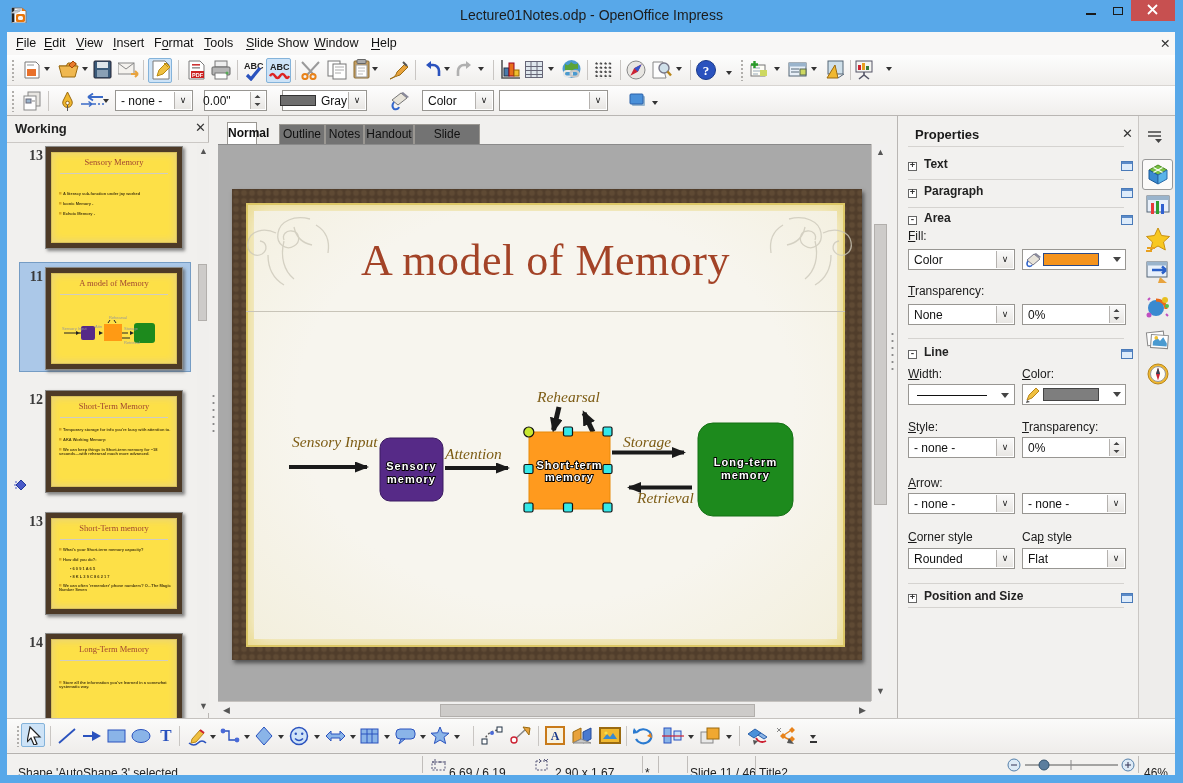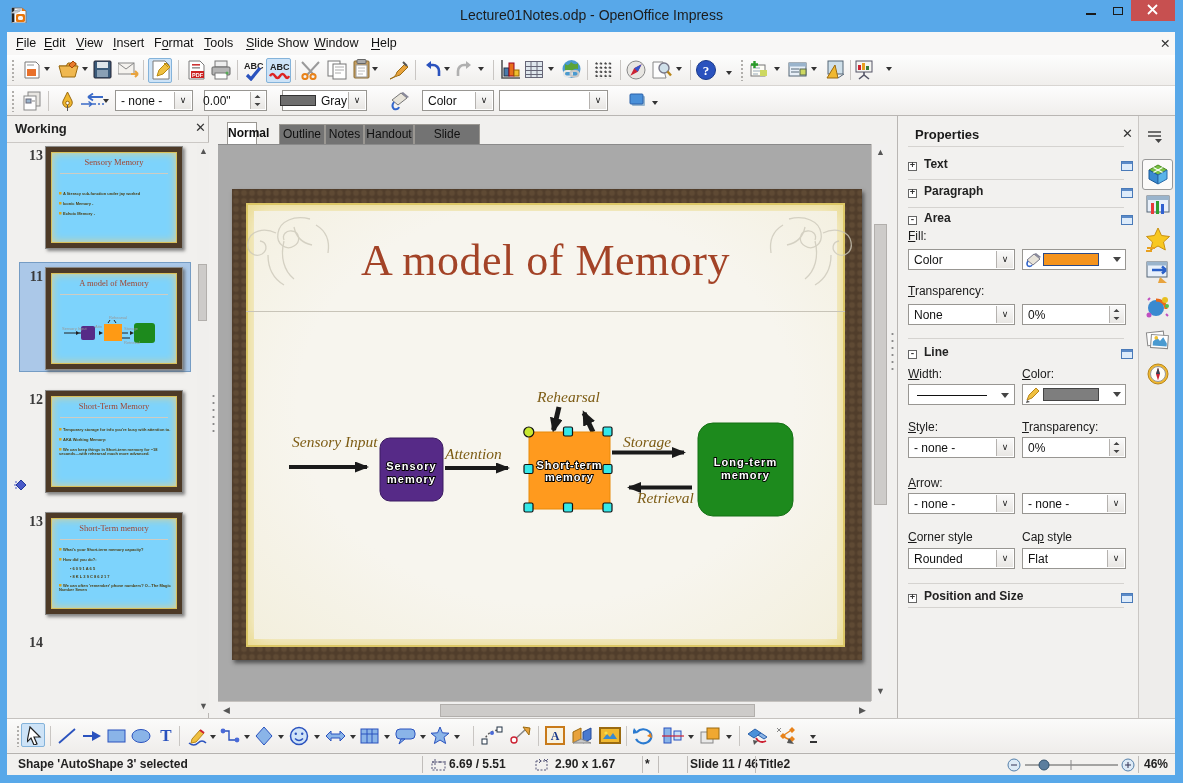--- a/index.html
+++ b/index.html
@@ -25,21 +25,21 @@
 .combo .cv { position:absolute; right:1px; top:1px; bottom:1px; width:17px; background:linear-gradient(#fafafa,#e8e6e3); border-left:1px solid #b5b2af; text-align:center; color:#222; font-size:9px; line-height:16px; }
 .combo .ct { position:absolute; left:5px; top:3px; }
 .spin { background:#fff; border:1px solid #989692; height:21px; font-size:12px; color:#111; }
 .spin .sv { position:absolute; right:1px; top:1px; bottom:1px; width:15px; background:linear-gradient(#fafafa,#e8e6e3); border-left:1px solid #b5b2af; }
 
 #slidepanel { left:7px; top:116px; width:202px; height:604px; background:#f1f0ee; border-right:1px solid #b9b6b3; }
 #slidehdr { left:7px; top:116px; width:202px; height:27px; border-bottom:1px solid #cbc8c5; font-size:13px; font-weight:bold; color:#222; }
 #thumbs { left:7px; top:143px; width:190px; height:577px; }
 .snum { position:absolute; width:36px; text-align:right; font:bold 14px "Liberation Serif",serif; color:#3a3a3a; }
 .thumb { position:absolute; left:38px; width:138px; height:103px; background:#4d3a27; box-shadow:2px 2px 3px rgba(90,90,90,.7); border:1px solid #8a8a88; }
-.thumbin { position:absolute; left:5px; top:5px; right:5px; bottom:5px; background:#7dd3fc; border:1px solid #d8c05a; box-shadow:inset 0 0 8px #e3cf88; overflow:hidden; }
+.thumbin { position:absolute; left:5px; top:5px; right:5px; bottom:5px; background:#fde047; border:1px solid #d8c05a; box-shadow:inset 0 0 8px #e3cf88; overflow:hidden; }
 .ttitle { position:absolute; left:0; right:0; top:4px; text-align:center; font:8.5px "Liberation Serif",serif; color:#a04531; }
 .tline { position:absolute; left:8px; right:8px; top:20px; border-top:1px solid #cfccc2; }
 .sel { position:absolute; left:12px; width:172px; height:110px; background:#abc8e8; border:1px solid #759cc4; }
 .tbul { position:absolute; left:7px; width:230px; font-size:8px; font-weight:bold; color:#4a3c10; transform:scale(0.5); transform-origin:0 0; line-height:9px; }
 .bq { display:inline-block; width:5px; height:5px; background:#d8a820; margin-right:3px; }
 #panelsb { left:197px; top:143px; width:12px; height:570px; background:#f0efed; }
 
 #tabsrow { left:218px; top:116px; width:648px; height:28px; background:#f1f0ee; }
 .tab { position:absolute; top:8px; height:20px; background:#737373; border:1px solid #9a9792; border-bottom:none; font-size:12px; color:#111; text-align:center; }
 .tab.act { background:#fff; font-weight:bold; height:22px; top:6px; z-index:2; }
@@ -63,21 +63,21 @@
 #props { left:897px; top:116px; width:241px; height:604px; background:#f2f1ef; border-left:1px solid #b9b6b3; font-size:12px; color:#1a1a1a; }
 #sidetabs { left:1138px; top:116px; width:37px; height:604px; background:#eeedeb; border-left:1px solid #cac7c4; }
 .sechdr { position:absolute; left:8px; font-weight:bold; font-size:12px; color:#222; }
 .plabel { position:absolute; font-size:12px; color:#1a1a1a; }
 .exp { position:absolute; width:9px; height:9px; border:1px solid #666; background:#fff; font:bold 9px "Liberation Mono",monospace; line-height:7px; text-align:center; color:#333; }
 .launch { position:absolute; left:223px; width:12px; height:10px; border:1px solid #4a7ab8; background:#ddebfa; box-shadow:inset 0 2px 0 #5a8ac8; }
 .seph { position:absolute; left:10px; right:14px; border-top:1px solid #d5d3d0; }
 
 #btoolbar { left:7px; top:718px; width:1168px; height:34px; background:linear-gradient(#fbfbfa,#efedeb); border-top:1px solid #c5c2bf; }
 #statusbar { left:7px; top:753px; width:1168px; height:22px; background:#f2f1ef; border-top:1px solid #b5b2af; font-size:12px; color:#222; }
-#statusbar .fld { position:absolute; top:3px;font-weight:bold; }
+#statusbar .fld { position:absolute; top:12px; }
 .ssep { position:absolute; top:2px; width:1px; height:17px; background:#c0bdba; }
 #borderL { left:0; top:32px; width:7px; height:751px; background:#58a8e9; }
 #borderR { left:1175px; top:0px; width:8px; height:783px; background:#58a8e9; }
 #borderB { left:0; top:775px; width:1183px; height:8px; background:#58a8e9; }
 </style>
 </head>
 <body>
 
 <div class="abs" id="titlebar"></div>
 <div class="abs" id="titletext">Lecture01Notes.odp - OpenOffice Impress</div>
@@ -382,20 +382,27 @@
     <div class="ttitle">Short-Term memory</div>
         <div class="tline"></div>
     <div class="tbul" style="top:28px"><span class="bq"></span>What's your Short-term memory capacity?</div>
     <div class="tbul" style="top:38px"><span class="bq"></span>How did you do?:</div>
     <div class="tbul" style="top:47px;left:18px">• 6 0 9 1 A 6 5</div>
     <div class="tbul" style="top:55px;left:18px">• 8 K L 3 9 C 8 6 2 1 7</div>
     <div class="tbul" style="top:64px"><span class="bq"></span>We can often 'remember' phone numbers? O...The Magic Number Seven</div>
   </div>
     </div>
   <div class="snum" style="top:492px">14</div>
+  <div class="thumb" style="top:490px">
+      <div class="thumbin">
+    <div class="ttitle">Long-Term Memory</div>
+        <div class="tline"></div>
+    <div class="tbul" style="top:40px"><span class="bq"></span>Store all the information you've learned in a somewhat systematic way.</div>
+  </div>
+    </div>
 </div>
 <div class="abs" id="panelsb">
   <div class="sbarr" style="left:2px;top:3px">▲</div>
   <div class="sbthumb" style="left:1px;top:121px;width:9px;height:57px"></div>
   <div class="sbarr" style="left:2px;top:558px">▼</div>
 </div>
 
 <div class="abs" id="tabsrow">
 <div class="tab act" style="left:9px;width:30px;line-height:21px">Normal</div>
 <div class="tab" style="left:61px;width:46px;line-height:18px">Outline</div>
@@ -770,21 +777,21 @@
       <div style="position:absolute;left:3px;top:10px;width:7px;height:1.5px;background:#333"></div>
     </div>
 </div>
 <div class="abs" id="statusbar">
 <span class="fld" style="left:11px">Shape 'AutoShape 3' selected</span>
 <span class="ssep" style="left:415px"></span>
 <svg style="position:absolute;left:424px;top:4px" width="15" height="13">
       <path d="M1 4h4m2 0h4m2 0h2M4 1v2m0 2v2m0 2v2" stroke="#557"></path>
       <rect x="1" y="4" width="13" height="8" fill="none" stroke="#557" stroke-dasharray="2 1.5"></rect>
     </svg>
-<span class="fld" style="left:442px">6.69 / 5.51</span>
+<span class="fld" style="left:442px">6.69 / 6.19</span>
 <svg style="position:absolute;left:527px;top:4px" width="15" height="13">
       <rect x="2" y="3" width="11" height="9" fill="none" stroke="#557" stroke-dasharray="2 1.5"></rect>
       <path d="M5 1l2 2-2 2m5-4l2 2 2-2" stroke="#557" fill="none"></path>
     </svg>
 <span class="fld" style="left:548px">2.90 x 1.67</span>
 <span class="ssep" style="left:635px"></span>
 <span class="fld" style="left:638px">*</span>
 <span class="ssep" style="left:651px"></span>
 <span class="ssep" style="left:680px"></span>
 <span class="fld" style="left:683px">Slide 11 / 46</span>

